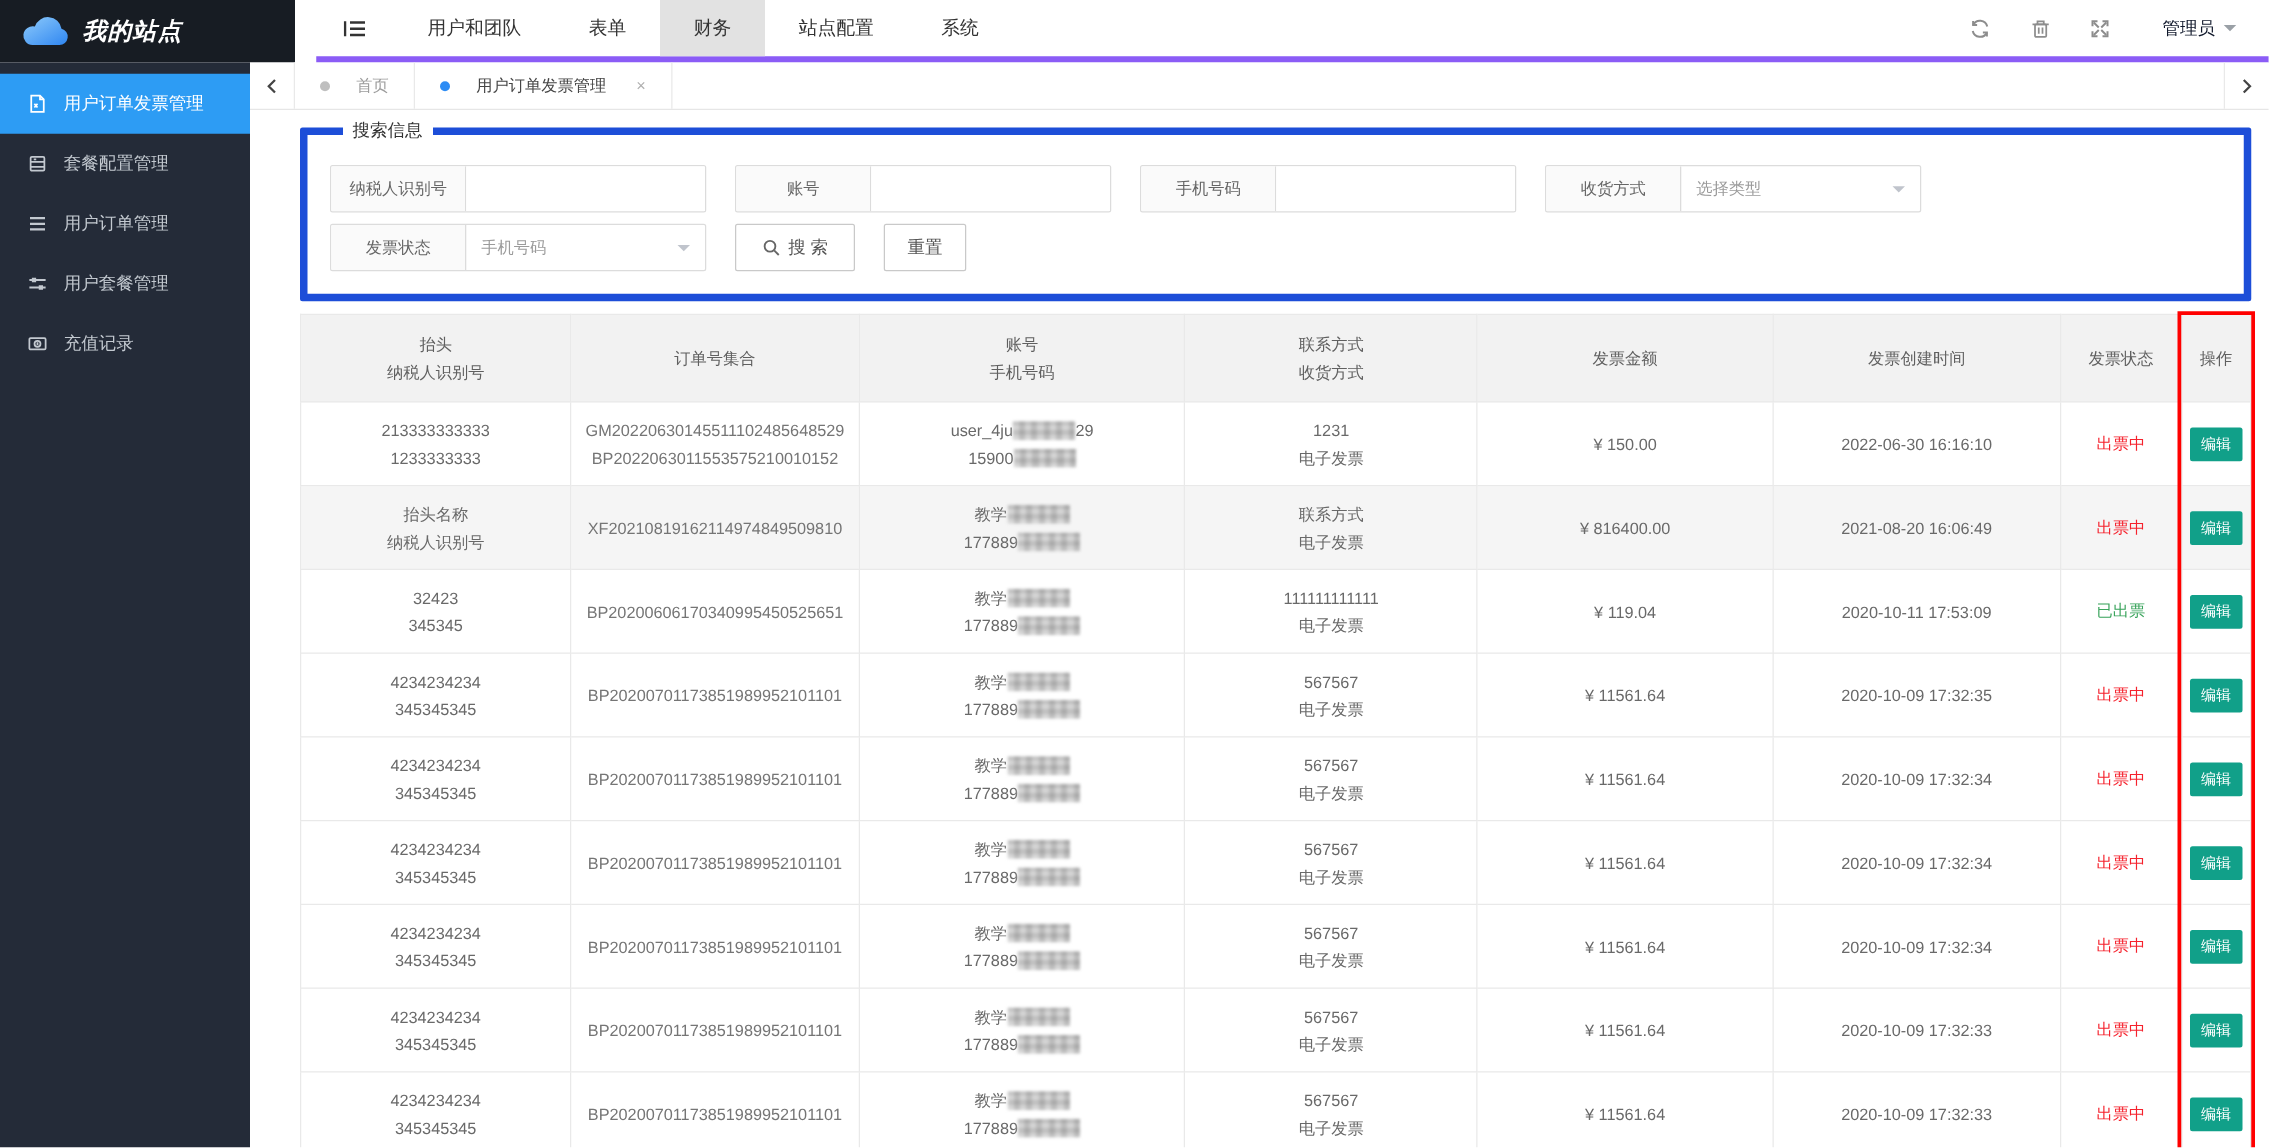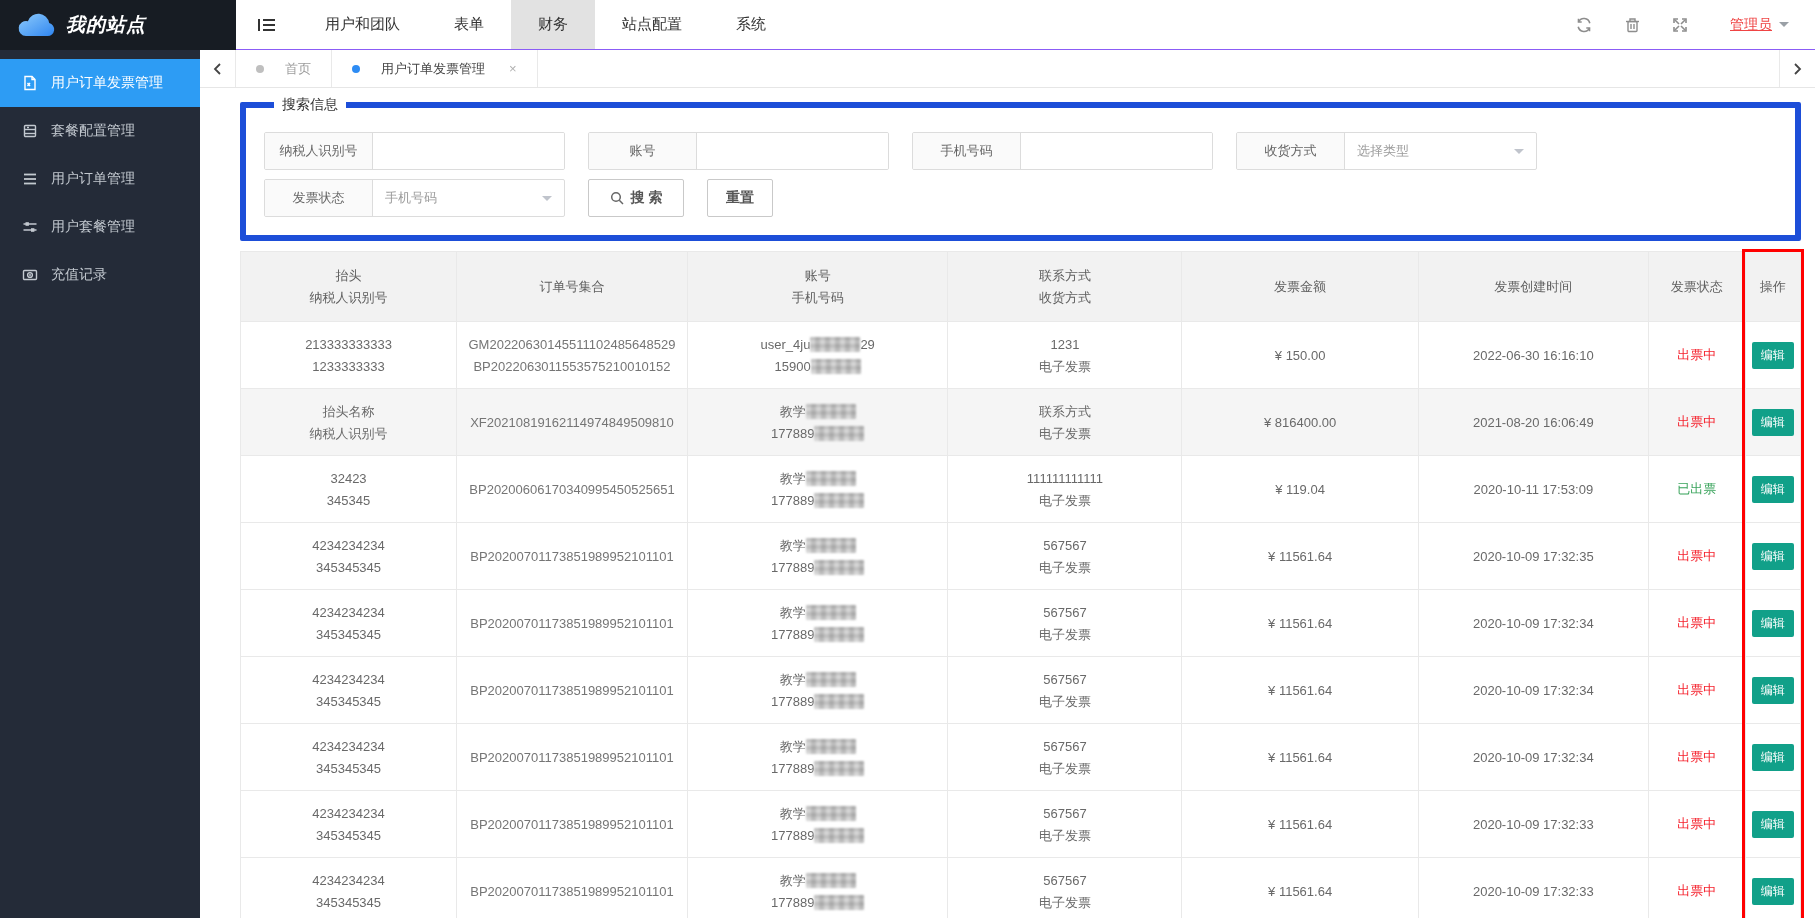--- a/index.html
+++ b/index.html
@@ -4,27 +4,27 @@
 <style>
   * { margin:0; padding:0; box-sizing:border-box; }
   html,body { width:1815px; height:918px; overflow:hidden; background:#fff;
     font-family:"Liberation Sans","DejaVu Sans",sans-serif; }
 
   
   .topbar { height:50px; display:flex; }
   .logo { width:236px; background:#171c23; color:#fff; display:flex; align-items:center;
     gap:10px; padding-left:16px; flex-shrink:0; cursor:pointer;font-style:italic; }
   .logo-title { font-size:19px; font-weight:bold; letter-spacing:1px; }
-  .navbar { flex:1; background:#fff; display:flex; align-items:stretch; border-bottom:1px solid #8b5cf6; }
+  .navbar { flex:1; background:#fff; display:flex; align-items:stretch; border-bottom:5px solid #8b5cf6;margin-left:17px; }
   .nav-toggle { width:62px; display:flex; align-items:center; justify-content:center; color:#333; cursor:pointer; }
   .nav-item { padding:0 27px; display:flex; align-items:center; font-size:15px; color:#333; cursor:pointer; }
   .nav-item.active { background:#e2e2e2; }
   .nav-spacer { flex:1; }
   .nav-icon-btn { width:48px; display:flex; align-items:center; justify-content:center; color:#8d8d8d; cursor:pointer; }
-  .admin { display:flex; align-items:center; gap:7px; color:#ef4444; font-size:14px; padding:0 26px; cursor:pointer;text-decoration:underline; }
+  .admin { display:flex; align-items:center; gap:7px; color:#0f172a; font-size:14px; padding:0 26px; cursor:pointer; }
   .caret { width:0; height:0; border:5px solid transparent; border-top-color:#9aa0a6; margin-top:5px; }
 
   
   .body-row { display:flex; height:868px; }
   .sidebar { width:200px; background:#242b38; flex-shrink:0; padding-top:9px; }
   .side-item { height:48px; display:flex; align-items:center; gap:13px; padding-left:22px;
     color:#c3c9d0; font-size:14px; cursor:pointer; }
   .side-item.active { background:#2d9cf4; color:#fff; }
   .side-item svg { flex-shrink:0; }
 
@@ -50,21 +50,21 @@
   .igroup { display:flex; width:301px; height:38px; border:1px solid #dcdcdc; border-radius:2px;
     overflow:hidden; background:#fff; }
   .ilabel { width:108px; background:#fafafa; border-right:1px solid #dcdcdc; display:flex;
     align-items:center; justify-content:center; font-size:13px; color:#666; flex-shrink:0; }
   .igroup input { flex:1; border:none; outline:none; font-size:13px; padding:0 10px; color:#333; min-width:0; }
   .sel-val { flex:1; display:flex; align-items:center; padding:0 12px; color:#9b9b9b; font-size:13px;
     position:relative; cursor:pointer; }
   .sel-caret { position:absolute; right:12px; top:16px; width:0; height:0;
     border:5px solid transparent; border-top-color:#c0c4cc; }
   .btn { height:38px; border:1px solid #c9c9c9; background:#fff; border-radius:2px; font-size:14px;
-    color:#555; display:flex; align-items:center; justify-content:center; gap:7px; cursor:pointer;font-weight:bold; }
+    color:#555; display:flex; align-items:center; justify-content:center; gap:7px; cursor:pointer; }
   .btn-search { width:96px; }
   .btn-reset { width:66px; }
 
   
   .table-wrap { margin-top:10px; position:relative; }
   table { width:100%; border-collapse:collapse; table-layout:fixed; }
   th { background:#f2f2f2; height:70px; font-weight:normal; color:#606060; font-size:13px;
     border:1px solid #e9e9e9; }
   td { height:67px; text-align:center; font-size:13px; color:#696969; border:1px solid #e9e9e9;
     padding:0 6px; background:#fff; }

